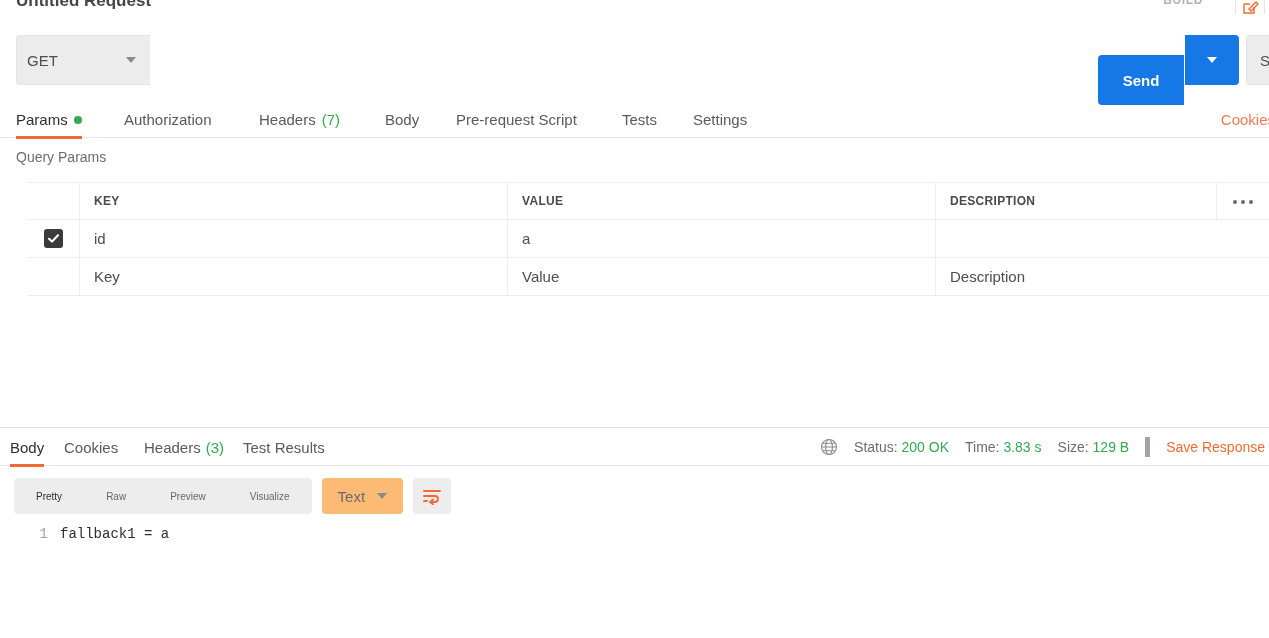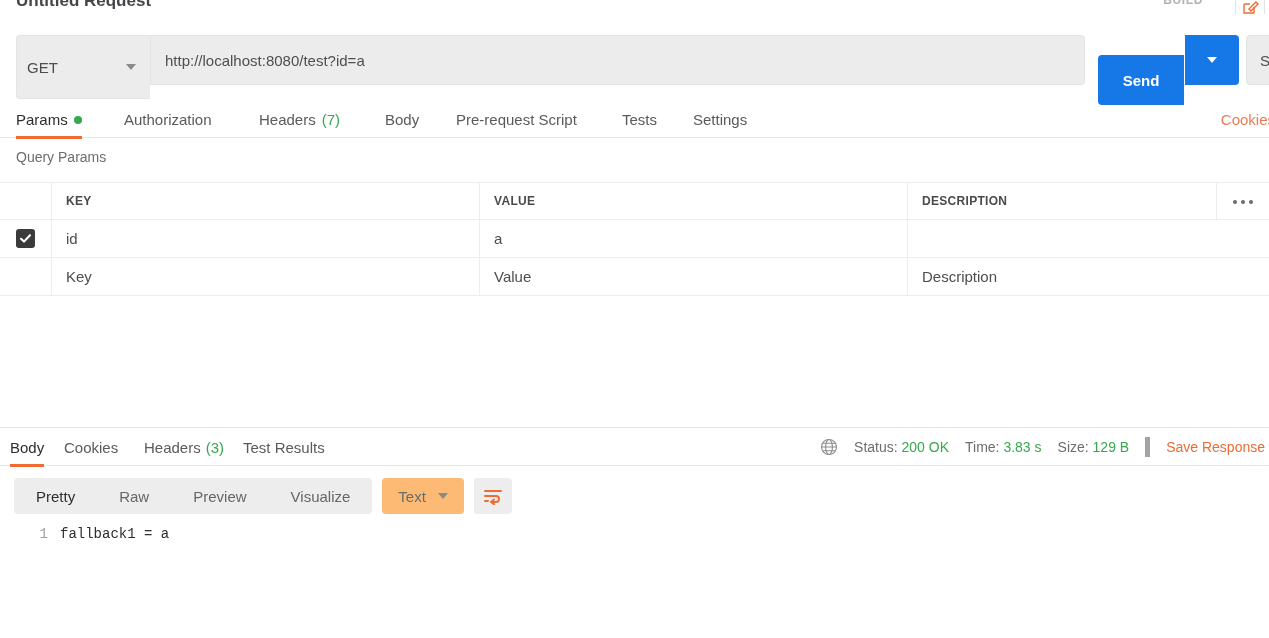--- a/index.html
+++ b/index.html
@@ -33,21 +33,21 @@
     border-radius: 4px; background: #fff;
   }
   .build-icon svg { position: absolute; left: 6px; top: 5px; }
 
   
   .url-row {
     position: absolute; left: 16px; top: 35px;
     width: 1253px; height: 50px;
   }
   .method-box {
-    position: absolute; left: 0; top: 0; width: 134px; height: 64px;
+    position: absolute; left: 0; top: 0; width: 134px; height: 50px;
     background: #ececed; border: 1px solid #e3e3e3; border-right: none;
     border-radius: 4px 0 0 4px;
     display: flex; align-items: center; justify-content: space-between;
     padding: 0 14px 0 10px; cursor: pointer;
   }
   .method-box .m-label { font-size: 15px; color: #4d4d4d; }
   .caret-dn {
     width: 0; height: 0; border-left: 5px solid transparent;
     border-right: 5px solid transparent; border-top: 6px solid #8a8a8a;
   }
@@ -106,21 +106,21 @@
   }
 
   
   .qp-title {
     position: absolute; left: 16px; top: 149px;
     font-size: 14px; color: #6d6d6d;
   }
   .ptable {
     position: absolute; left: 0; top: 182px; width: 1269px;
   }
-  .prow { display: flex; height: 38px; border-bottom: 1px solid #ededed; }
+  .prow { display: flex; height: 38px; border-bottom: 1px solid #ededed; margin-left: 28px; }
   .prow.head { border-top: 1px solid #ededed; }
   .pcell {
     display: flex; align-items: center; padding: 0 0 0 14px;
     border-right: 1px solid #ededed; font-size: 13px;
   }
   .c-chk   { width: 52px; justify-content: center; padding: 0; border-right: 1px solid #ededed; }
   .c-key   { width: 428px; }
   .c-val   { width: 428px; }
   .c-desc  { flex: 1; border-right: none; position: relative; }
   .head .pcell {
@@ -173,21 +173,21 @@
     display: flex; align-items: center;
   }
 
   
   .fmt-bar { position: absolute; left: 14px; top: 478px; height: 36px; display: flex; gap: 10px; }
   .fmt-group {
     display: flex; background: #ededed; border-radius: 4px; height: 36px;
     align-items: center;
   }
   .fmt-item {
-    padding: 8px 22px; font-size: 15px; color: #666; cursor: pointer;
+    padding: 8px 22px; font-size: 10px; color: #666; cursor: pointer;
     height: 44px; display: flex; align-items: center; white-space: nowrap;
   }
   .fmt-item.active { color: #2e2e2e; }
   .fmt-type {
     display: flex; background: #fdba74; border-radius: 4px; height: 36px;
     align-items: center; gap: 12px; padding: 0 16px; cursor: pointer;
   }
   .fmt-type span { font-size: 15px; color: #6b6b6b; }
   .wrap-btn {
     width: 38px; height: 36px; background: #ededed; border-radius: 4px;
@@ -219,23 +219,20 @@
         <path d="M2 5 h6 M2 5 v9 h10 v-6" fill="none" stroke="#ef6b33" stroke-width="1.4"></path>
         <path d="M7 10 L14 3 l2 2 L9 12 z" fill="none" stroke="#ef6b33" stroke-width="1.4"></path>
       </svg>
     </div>
   </div>
 
   <div class="url-row">
     <div class="method-box">
       <span class="m-label">GET</span>
       <span class="caret-dn"></span>
-    </div>
-    <div class="url-box">
-      <span class="u-text">http://localhost:8080/test?id=a</span>
     </div>
     <div class="send-btn">Send</div>
     <div class="send-caret">
       <span class="caret-dn"></span>
     </div>
     <div class="save-btn">Save</div>
   </div>
 
   <div class="req-tabs">
     <div class="tab active" style="left:16px">

